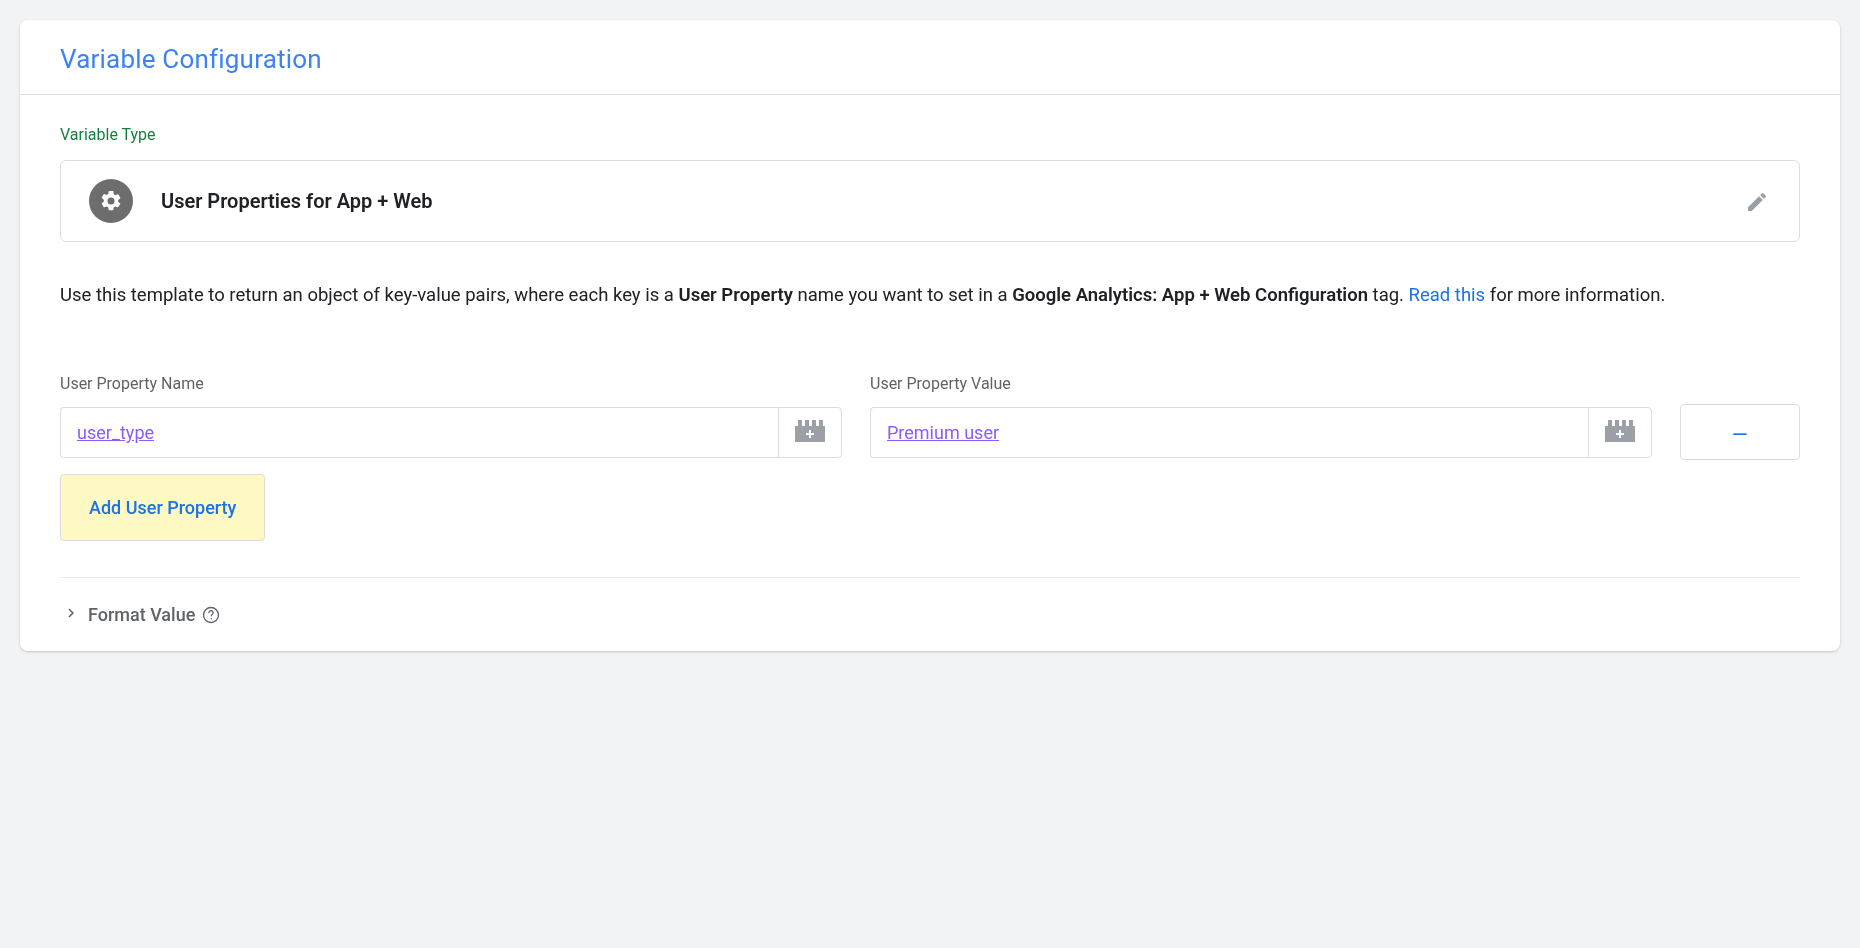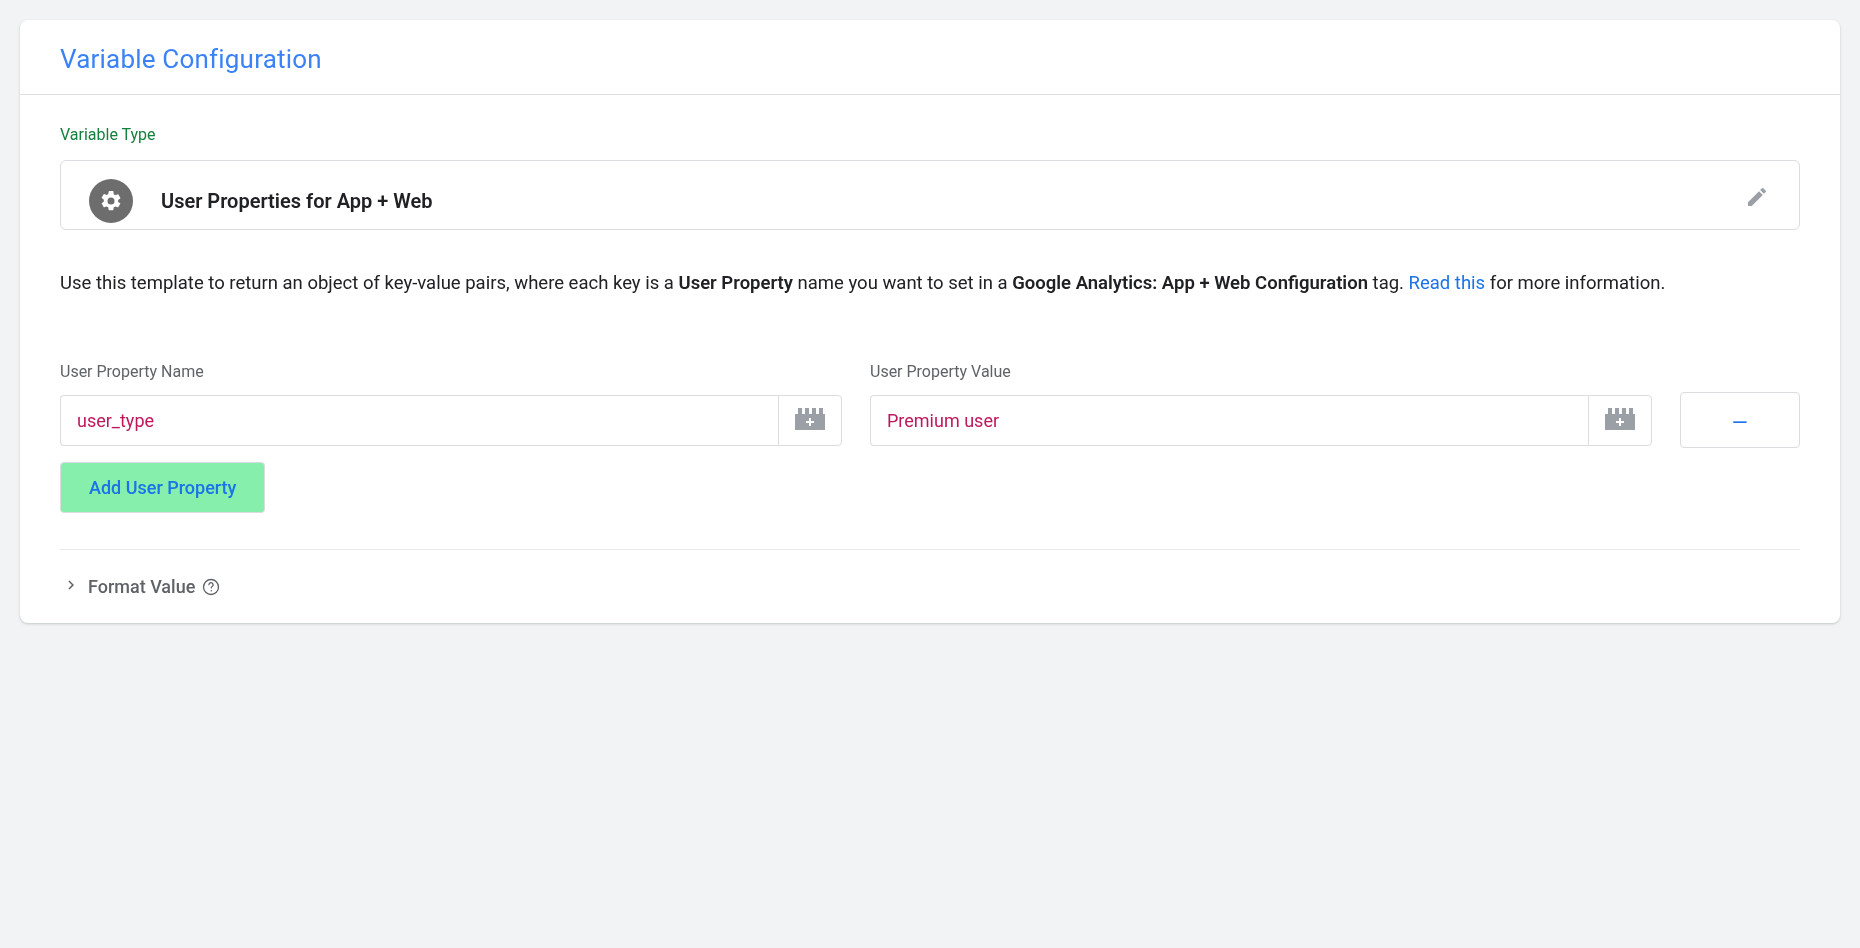--- a/index.html
+++ b/index.html
@@ -33,25 +33,25 @@
     .card-body {
       padding: 30px 40px 24px 40px;
     }
     .section-label {
       font-size: 16px;
       color: #15803d;
       margin-bottom: 16px;
     }
     .type-row {
       display: flex;
-      align-items: flex-start;
+      align-items: flex-end;
       justify-content: space-between;
       border: 1px solid #dadce0;
       border-radius: 6px;
-      padding: 18px 24px 6px 28px;
+      padding: 18px 24px 18px 28px;
       margin-bottom: 36px;
     }
     .type-left {
       display: flex;
       align-items: center;
       gap: 28px;
     }
     .type-icon-wrap {
       width: 44px;
       height: 44px;
@@ -105,25 +105,26 @@
     .input-group {
       display: flex;
     }
     .text-input {
       flex: 1;
       border: 1px solid #dadce0;
       border-right: none;
       border-radius: 4px 0 0 4px;
       padding: 14px 16px;
       font-size: 18px;
-      color: #be185d;
+      color: #8b5cf6;
       outline: none;
       background: #fff;
       font-family: inherit;
       min-width: 0;
+      text-decoration: underline;
     }
     .picker-btn {
       width: 64px;
       border: 1px solid #dadce0;
       border-radius: 0 4px 4px 0;
       background: #fff;
       cursor: pointer;
       display: flex;
       align-items: center;
       justify-content: center;
@@ -139,22 +140,22 @@
       font-size: 24px;
       color: #1a73e8;
       display: flex;
       align-items: center;
       justify-content: center;
     }
     .add-btn {
       margin-top: 14px;
       border: 1px solid #dadce0;
       border-radius: 4px;
-      background: #86efac;
-      padding: 14px 28px;
+      background: #fef9c3;
+      padding: 22px 28px;
       font-size: 18px;
       font-weight: 500;
       color: #1a73e8;
       cursor: pointer;
       font-family: inherit;
     }
     .divider {
       border: none;
       border-top: 1px solid #e8eaed;
       margin: 36px 0 0 0;

